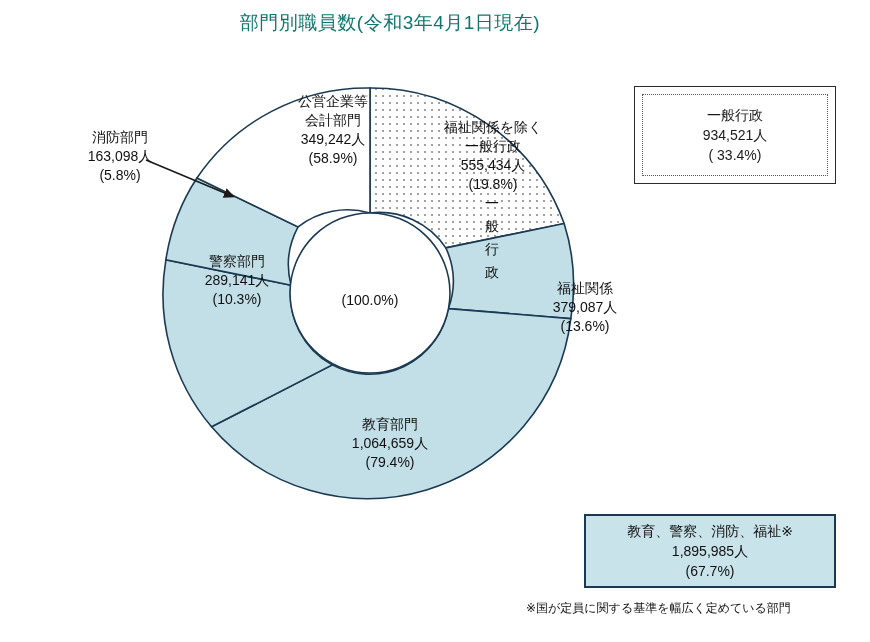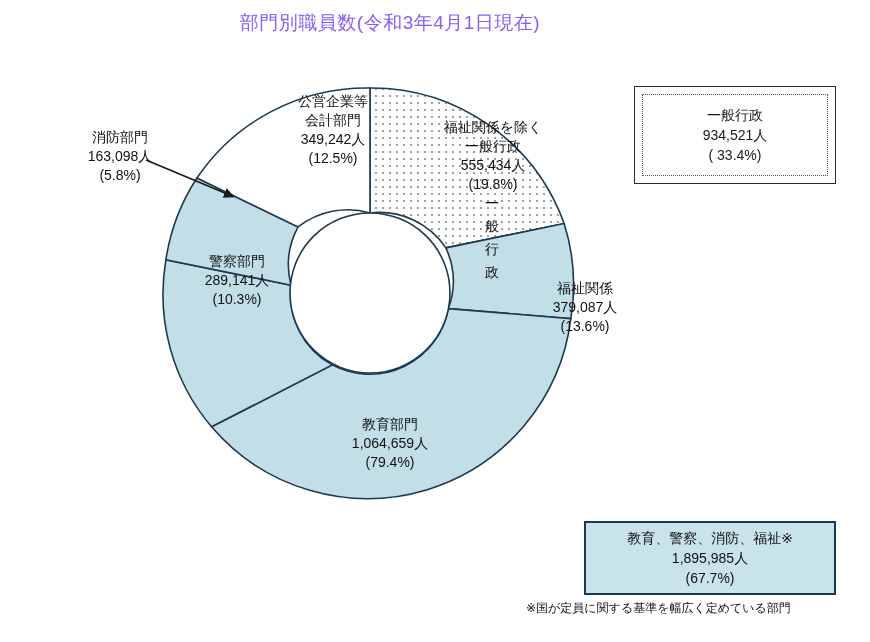--- a/index.html
+++ b/index.html
@@ -16,21 +16,21 @@
     overflow: hidden;
   }
   #chart-title {
     position: absolute;
     left: 0;
     top: 10px;
     width: 780px;
     text-align: center;
     font-size: 19px;
     letter-spacing: 0.5px;
-    color: #8b5cf6;
+    color: #0f766e;
   }
   #donut-wrap {
     position: absolute;
     left: 150px;
     top: 73px;
     width: 440px;
     height: 440px;
   }
   #donut-svg {
     display: block;
@@ -139,21 +139,20 @@
     background: #c8e3ea;
     box-sizing: border-box;
     display: flex;
     align-items: center;
     justify-content: center;
     text-align: center;
     font-size: 14px;
     line-height: 1.45;
     white-space: pre-line;
     color: #111;
-    margin-top: 7px;
   }
   #footnote {
     position: absolute;
     left: 526px;
     top: 600px;
     width: 330px;
     text-align: left;
     font-size: 12px;
     color: #111;
   }
@@ -197,20 +196,21 @@
 </div>
 
 <div id="vertical-ippan">
   <span>一</span>
   <span>般</span>
   <span>行</span>
   <span>政</span>
 </div>
 
 <div id="center-label" class="seg-label">
+  <div>(100.0%)</div>
 </div>
 
 <div id="label-ippan-hoka" class="seg-label">福祉関係を除く
 一般行政
 555,434人
 (19.8%)</div>
 <div id="label-fukushi" class="seg-label">福祉関係
 379,087人
 (13.6%)</div>
 <div id="label-kyoiku" class="seg-label">教育部門
@@ -218,21 +218,21 @@
 (79.4%)</div>
 <div id="label-keisatsu" class="seg-label">警察部門
 289,141人
 (10.3%)</div>
 <div id="label-shobo" class="seg-label">消防部門
 163,098人
 (5.8%)</div>
 <div id="label-koei" class="seg-label">公営企業等
 会計部門
 349,242人
-(12.5%)</div>
+(58.9%)</div>
 
 <svg id="pointer-arrow">
   <defs>
     <marker id="arrowhead" markerWidth="7" markerHeight="7" refX="5" refY="3.2" orient="auto">
       <path d="M0,0 L7,3.2 L0,6.4 z" fill="#1a1a1a"></path>
     </marker>
   </defs>
   <line x1="6" y1="10" x2="92" y2="46" stroke="#1a1a1a" stroke-width="1.6" marker-end="url(#arrowhead)"></line>
 </svg>
 

